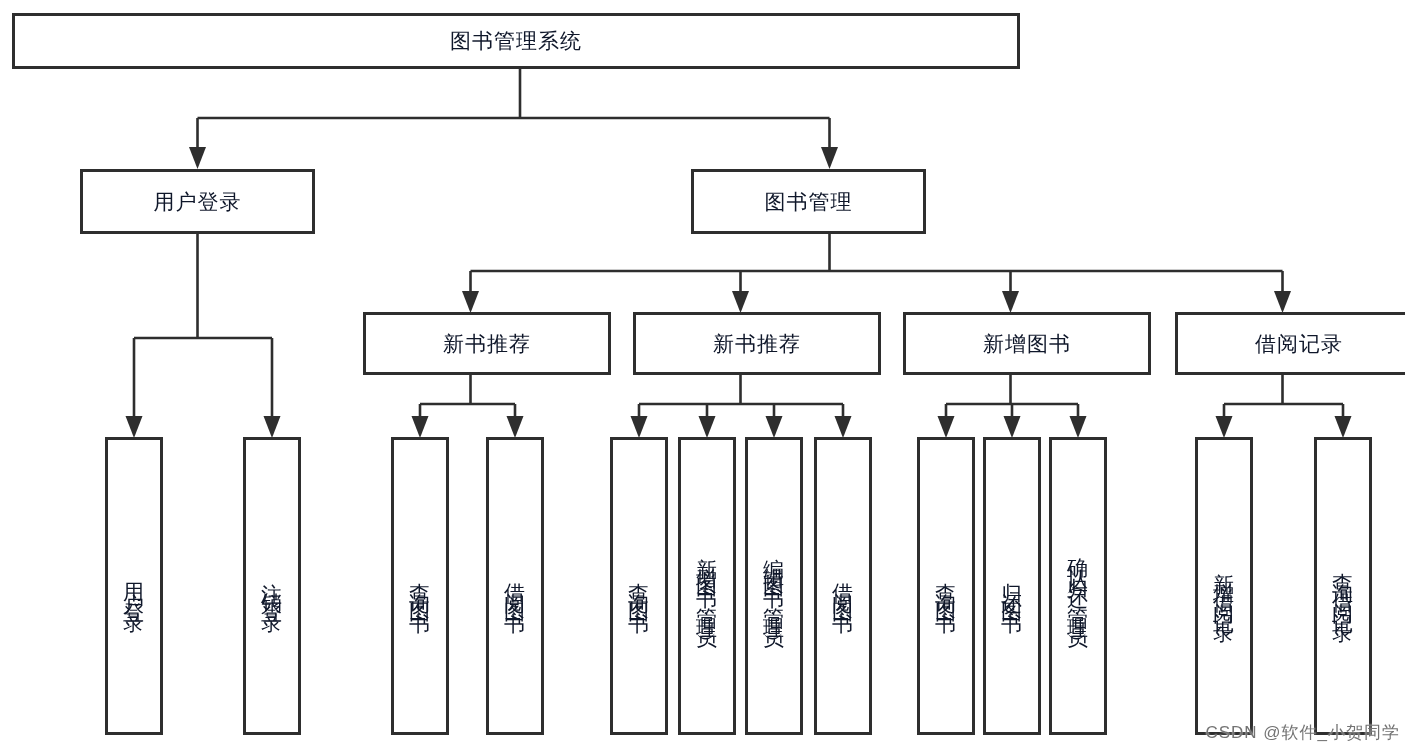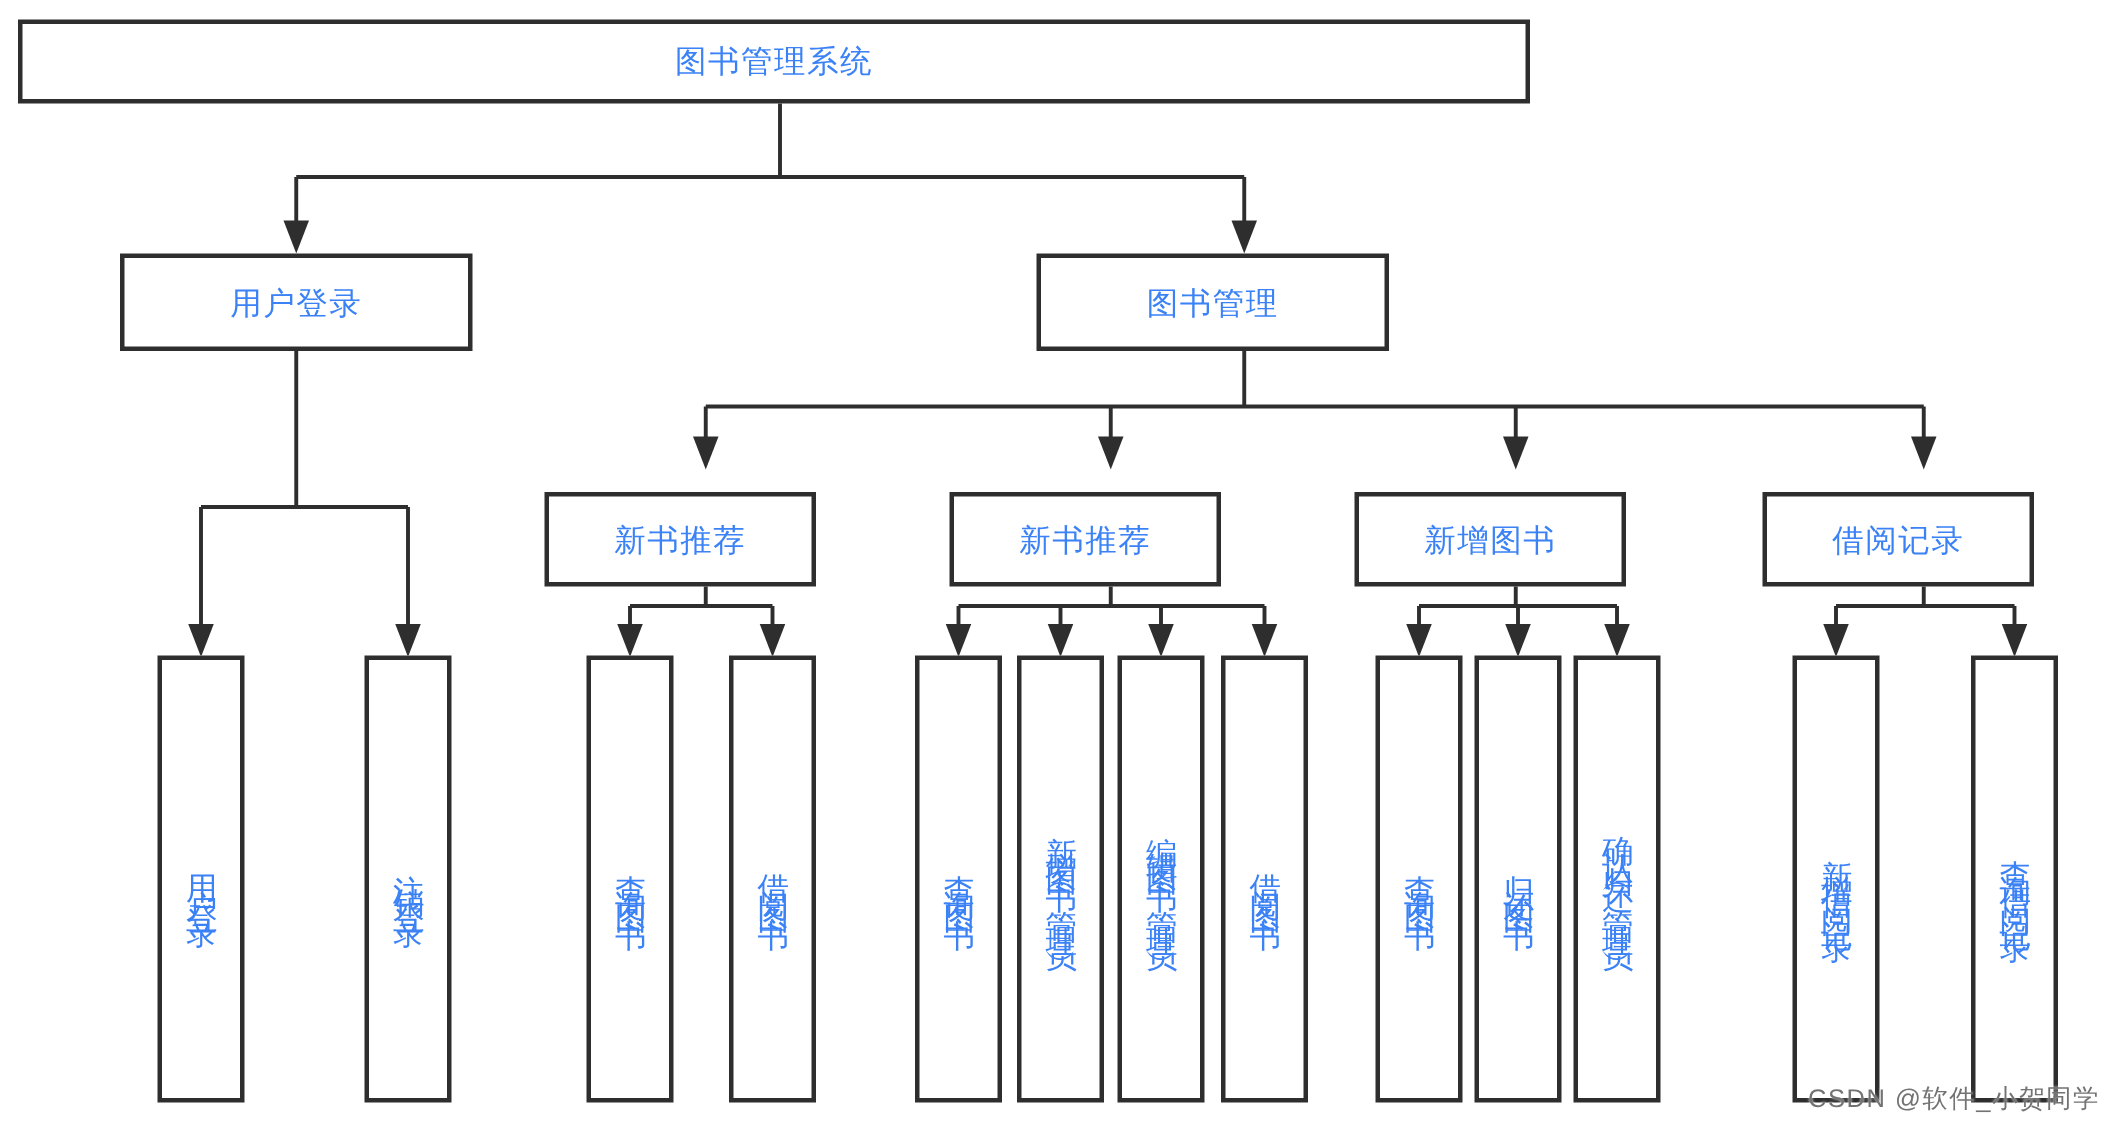--- a/index.html
+++ b/index.html
@@ -31,37 +31,37 @@
     stroke: none;
   }
   .box {
     position: absolute;
     box-sizing: border-box;
     background: #ffffff;
     border: 3px solid #2e2e2e;
     display: flex;
     align-items: center;
     justify-content: center;
-    color: #3b82f6;
+    color: #0f172a;
   }
   .hbox {
     font-size: 21px;
     letter-spacing: 1px;
   }
   .root {
     left: 12px; top: 13px;
     width: 1008px; height: 56px;
   }
   .l2 {
     top: 169px;
     width: 235px; height: 65px;
   }
   .l3 {
     top: 312px;
-    width: 181px; height: 63px; margin-top: 16px;
+    width: 248px; height: 63px;
   }
   .leaf {
     top: 437px;
     width: 58px; height: 298px;
     font-size: 21px;
     writing-mode: vertical-lr;
     text-orientation: mixed;
     letter-spacing: 10px;
     line-height: 1;
     white-space: nowrap;

